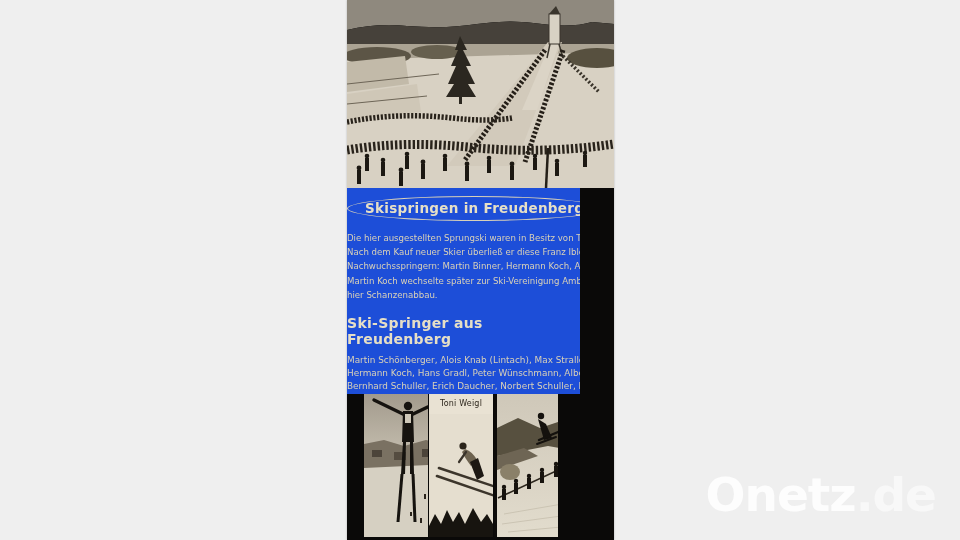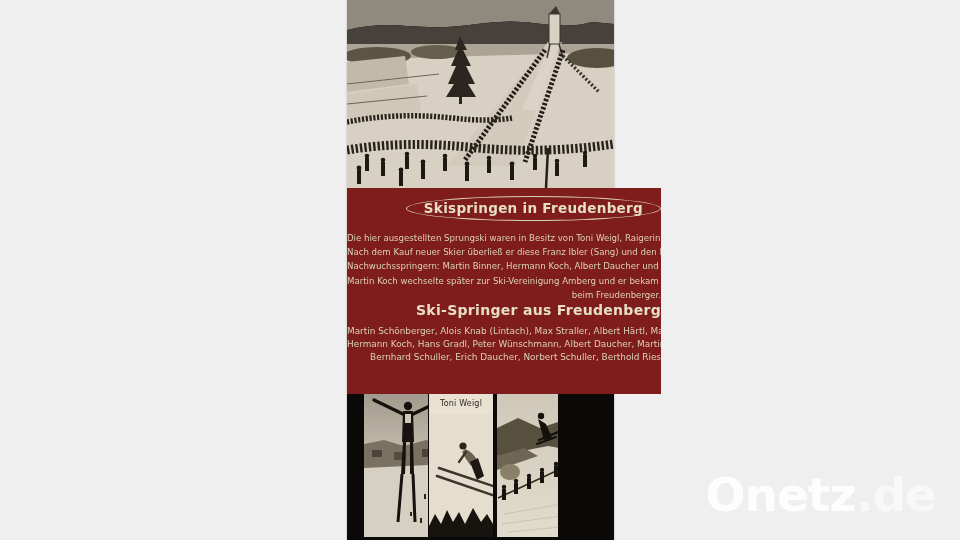--- a/index.html
+++ b/index.html
@@ -16,41 +16,42 @@
   .composite {
     position: absolute; left: 347px; top: 0; width: 267px; height: 540px;
     background: #0a0908;
     box-shadow: 0 0 2px rgba(0,0,0,.25);
   }
   .photo-top { width: 267px; height: 188px; display: block; }
   .photo-top svg { display: block; }
 
   
   .panel {
-    width: 314px; height: 206px;
-    background: #7f1d1d;
+    width: 233px; height: 206px;
+    background: #1d4ed8;
     color: #ddd5bc;
-    text-align: right;
+    text-align: left;
     overflow: hidden;
   }
   .title-wrap { margin-top: 8px; }
   .title-oval {
     display: inline-block;
     border: 1.5px solid #d9d1b8;
     border-radius: 50%;
     padding: 3px 17px 4px 17px;
     font-size: 13.5px;
     font-weight: bold;
     letter-spacing: .3px;
     color: #e6dfc6;
     white-space: nowrap;
   }
   .intro { margin-top: 10px; font-size: 8.6px; line-height: 14.2px; color: #d9d1b8; }
   .intro div { white-space: nowrap; }
   .section-heading {
+    margin-top: 13px;
     font-size: 14px; font-weight: bold; letter-spacing: .3px;
     color: #e6dfc6;
   }
   .names { margin-top: 7px; font-size: 8.9px; line-height: 13px; color: #d9d1b8; }
   .names div { white-space: nowrap; }
 
   
   .strip {
     width: 211px; height: 146px;
     display: flex; gap: 1px;
@@ -161,21 +162,21 @@
 
     <div class="panel">
       <div class="title-wrap">
         <span class="title-oval"><span>Skispringen in Freudenberg</span></span>
       </div>
       <div class="intro">
         <div>Die hier ausgestellten Sprungski waren in Besitz von Toni Weigl, Raigering (SV-Amberg).</div>
         <div>Nach dem Kauf neuer Skier überließ er diese Franz Ibler (Sang) und den  Freudenberger</div>
         <div>Nachwuchsspringern: Martin Binner, Hermann Koch, Albert Daucher und Martin Koch.</div>
         <div>Martin Koch wechselte später zur Ski-Vereinigung Amberg und er bekam die Skier</div>
-        <div>beim Freudenberger.</div>
+        <div>hier Schanzenabbau.</div>
       </div>
       <div class="section-heading">Ski-Springer aus Freudenberg</div>
       <div class="names">
         <div>Martin Schönberger, Alois Knab (Lintach), Max Straller, Albert Härtl, Martin Binner</div>
         <div>Hermann Koch, Hans Gradl, Peter Wünschmann, Albert Daucher, Martin Koch</div>
         <div>Bernhard Schuller, Erich Daucher, Norbert Schuller, Berthold Ries</div>
       </div>
     </div>
 
     <div class="strip">

